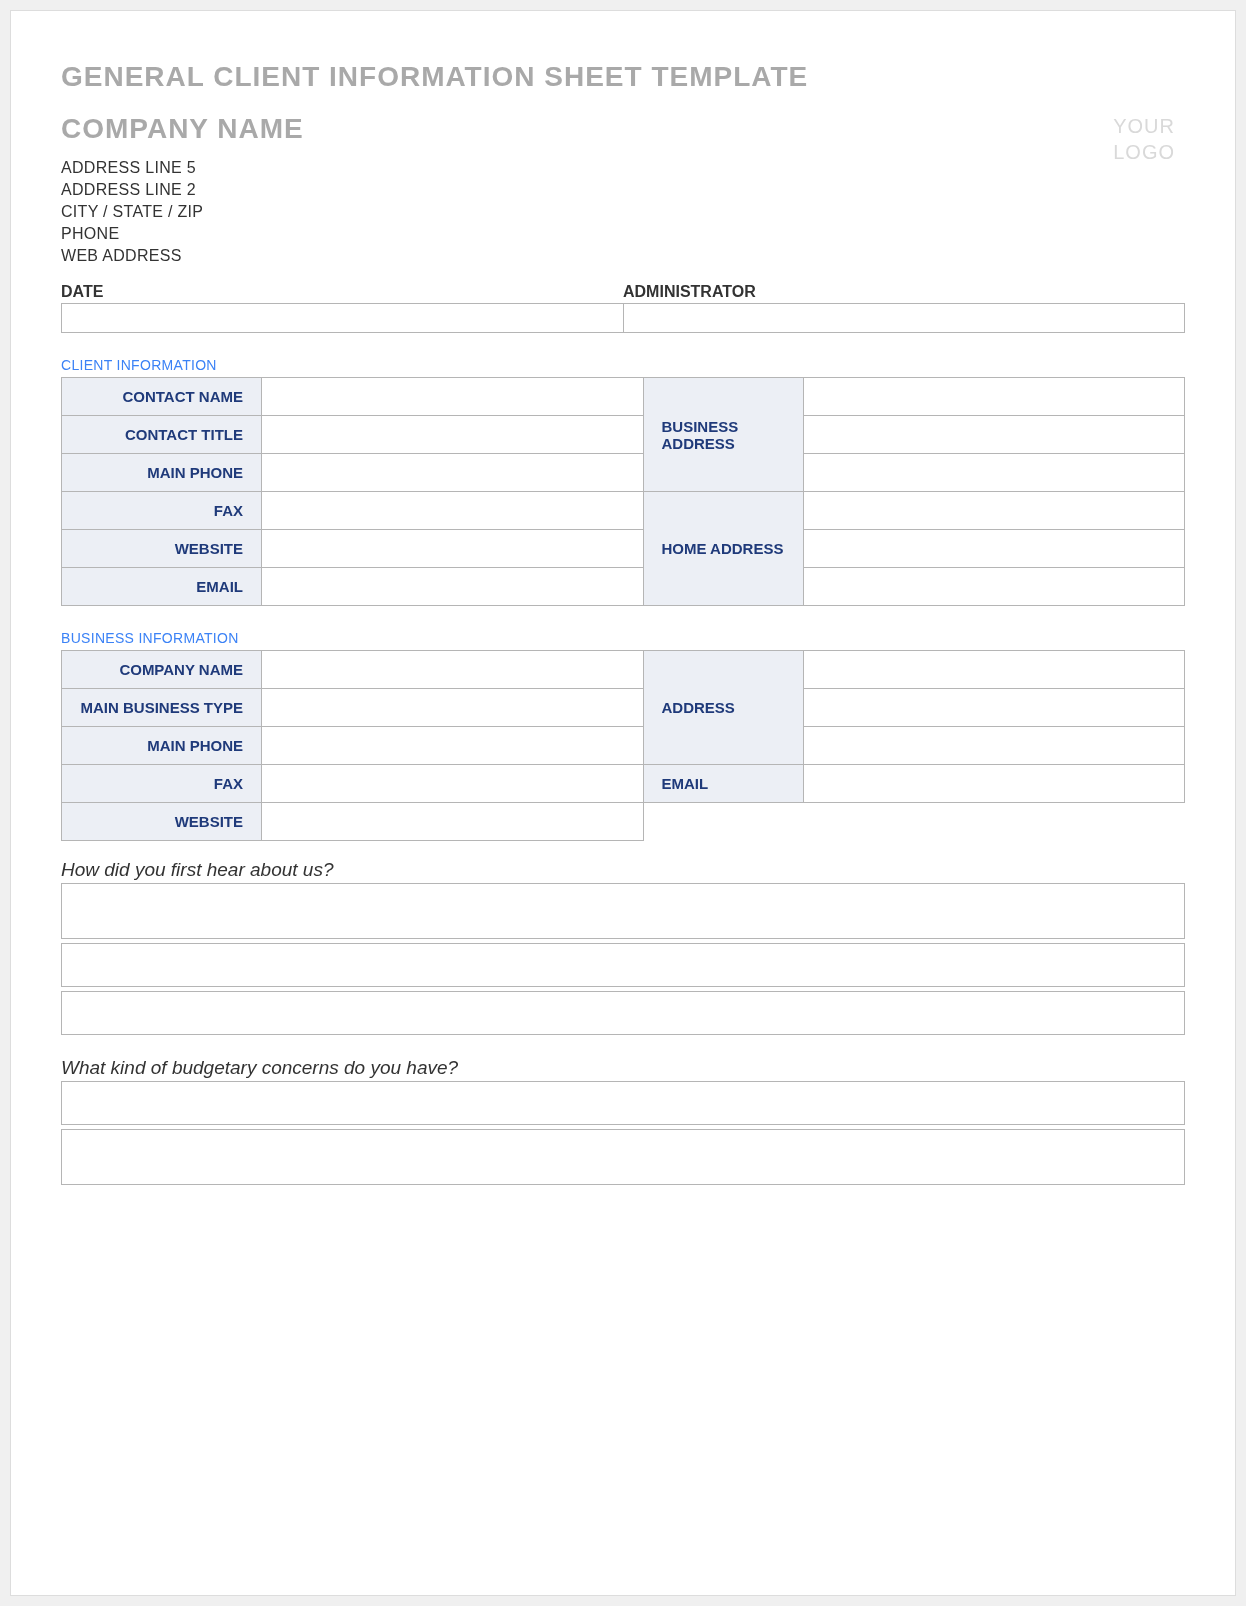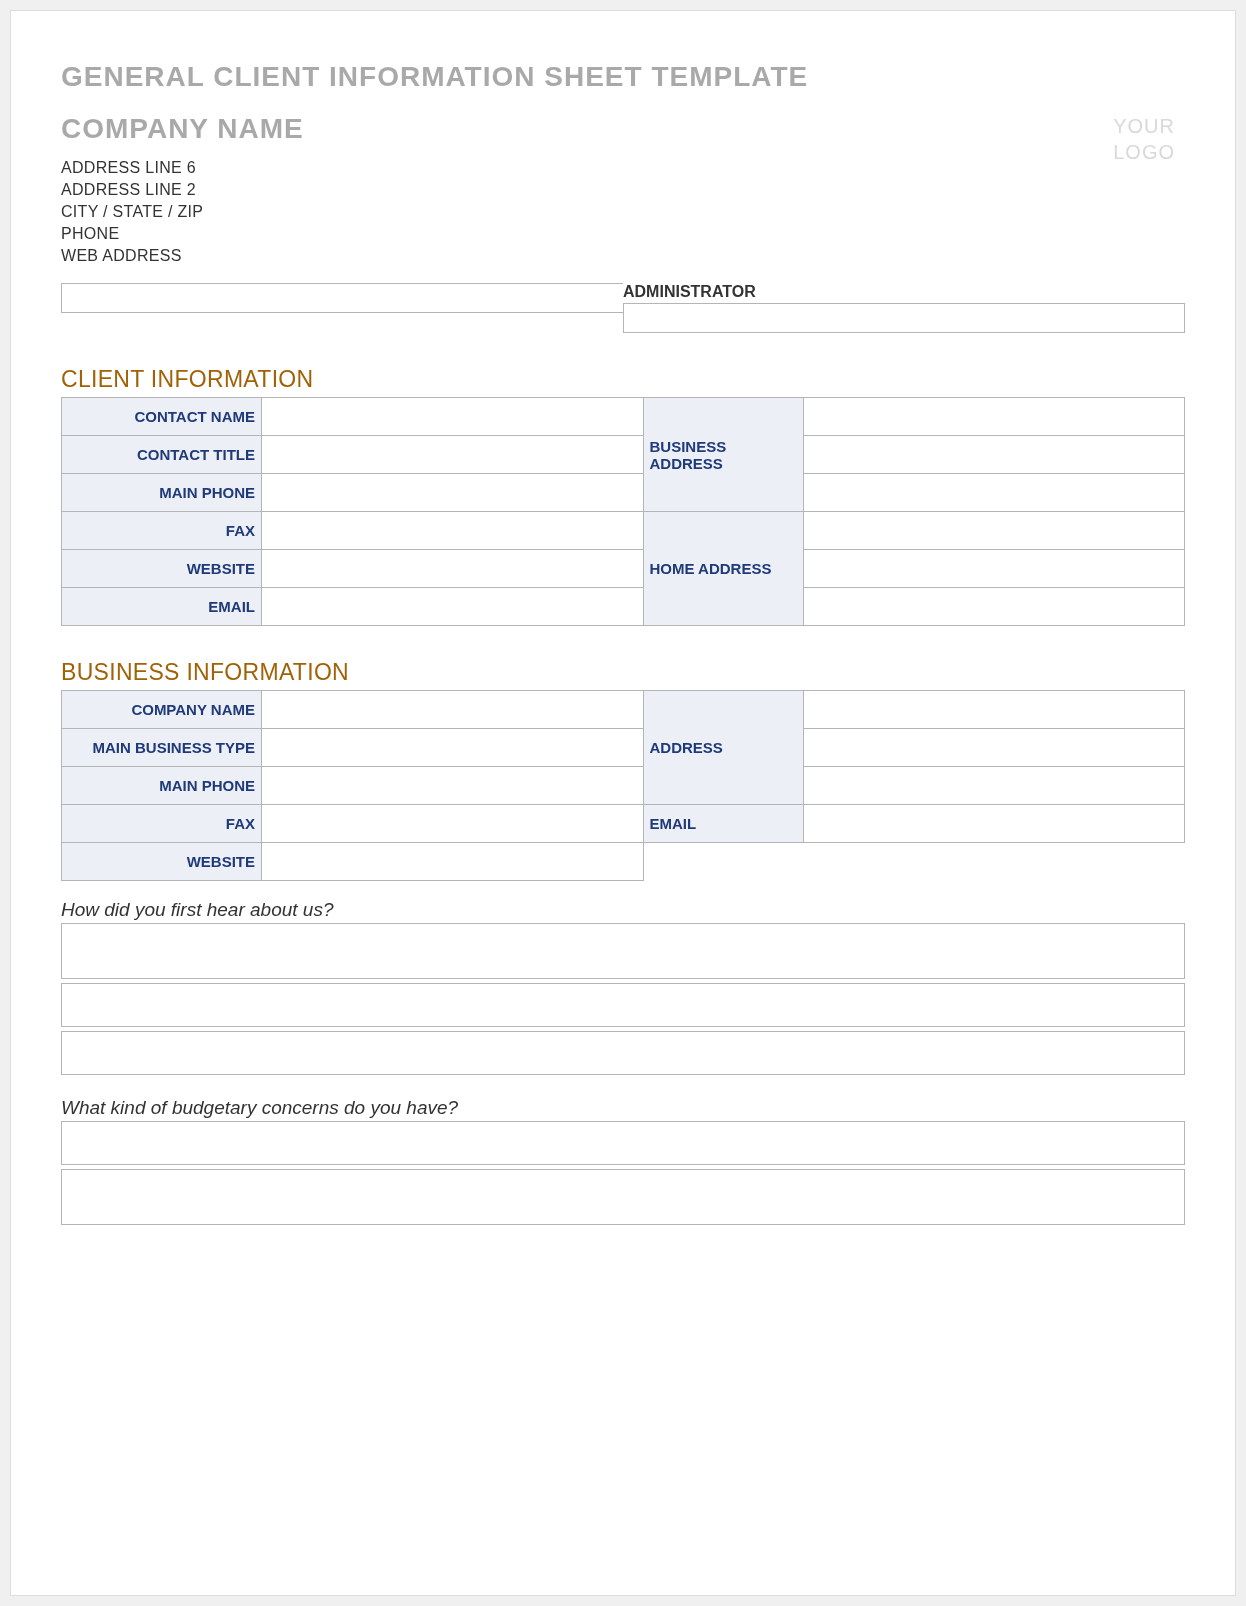--- a/index.html
+++ b/index.html
@@ -69,35 +69,35 @@
   .da-input {
     width: 100%;
     height: 30px;
     border: 1px solid #b5b5b5;
     background: #fff;
     font-size: 14px;
     padding: 2px 6px;
   }
   .da-col.left .da-input { border-right: none; }
   .section-title {
-    font-size: 23px;
-    color: #a16207;
-    margin-top: 33px;
+    font-size: 14px;
+    color: #3b82f6;
+    margin-top: 24px;
     margin-bottom: 4px;
     letter-spacing: 0.3px;
   }
   table.info {
     width: 100%;
     border-collapse: collapse;
     table-layout: fixed;
   }
   table.info td, table.info th {
     border: 1px solid #b5b5b5;
     height: 38px;
-    padding: 4px 6px;
+    padding: 4px 18px;
     font-size: 15px;
     vertical-align: middle;
   }
   .lbl {
     background: #eceff5;
     color: #1f3a7a;
     font-weight: bold;
     text-align: right;
     width: 200px;
   }
@@ -143,34 +143,35 @@
 </head>
 <body>
 
 <div class="page">
 
   <div class="doc-title">GENERAL CLIENT INFORMATION SHEET TEMPLATE</div>
 
   <div class="header-row">
     <div class="company-block">
       <div class="company-name">COMPANY NAME</div>
-      <div class="addr-line">ADDRESS LINE 6</div>
+      <div class="addr-line">ADDRESS LINE 5</div>
       <div class="addr-line">ADDRESS LINE 2</div>
       <div class="addr-line">CITY / STATE / ZIP</div>
       <div class="addr-line">PHONE</div>
       <div class="addr-line">WEB ADDRESS</div>
     </div>
     <div class="logo-box">
       <div>YOUR</div>
       <div>LOGO</div>
     </div>
   </div>
 
   <div class="date-admin">
     <div class="da-col left">
+      <div class="da-label">DATE</div>
       <input class="da-input" value="" style="">
     </div>
     <div class="da-col">
       <div class="da-label">ADMINISTRATOR</div>
       <input class="da-input" value="" style="">
     </div>
   </div>
 
   
   <div class="section-title">CLIENT INFORMATION</div>

